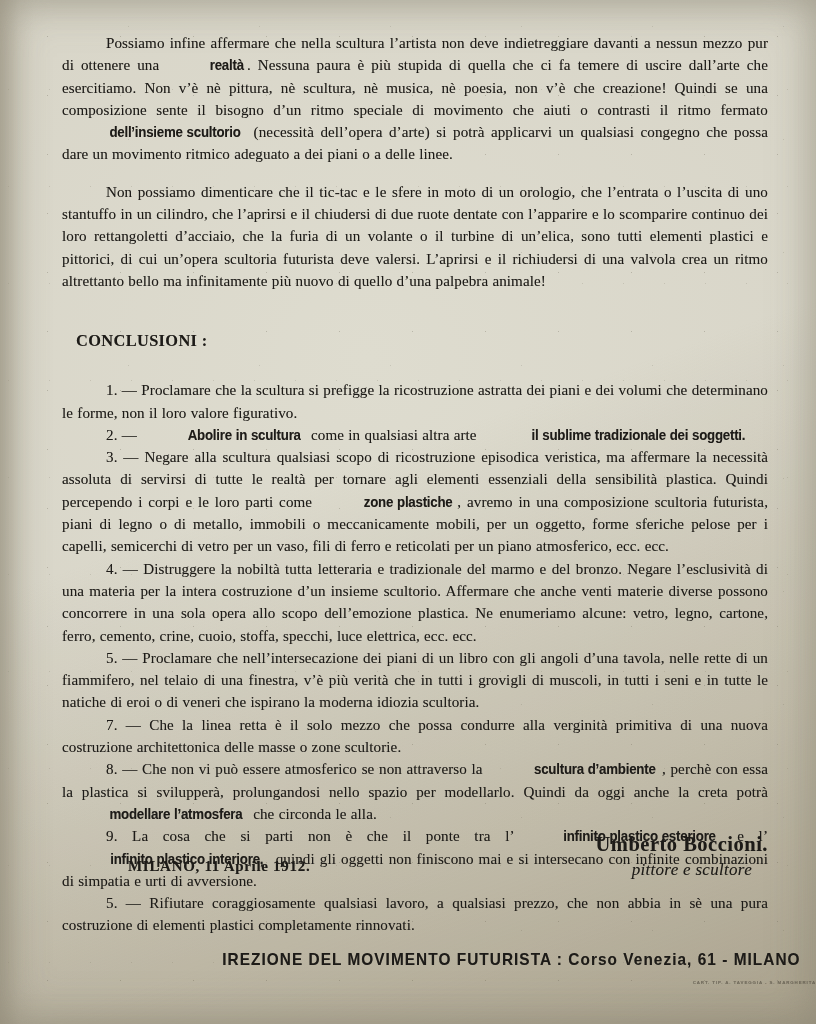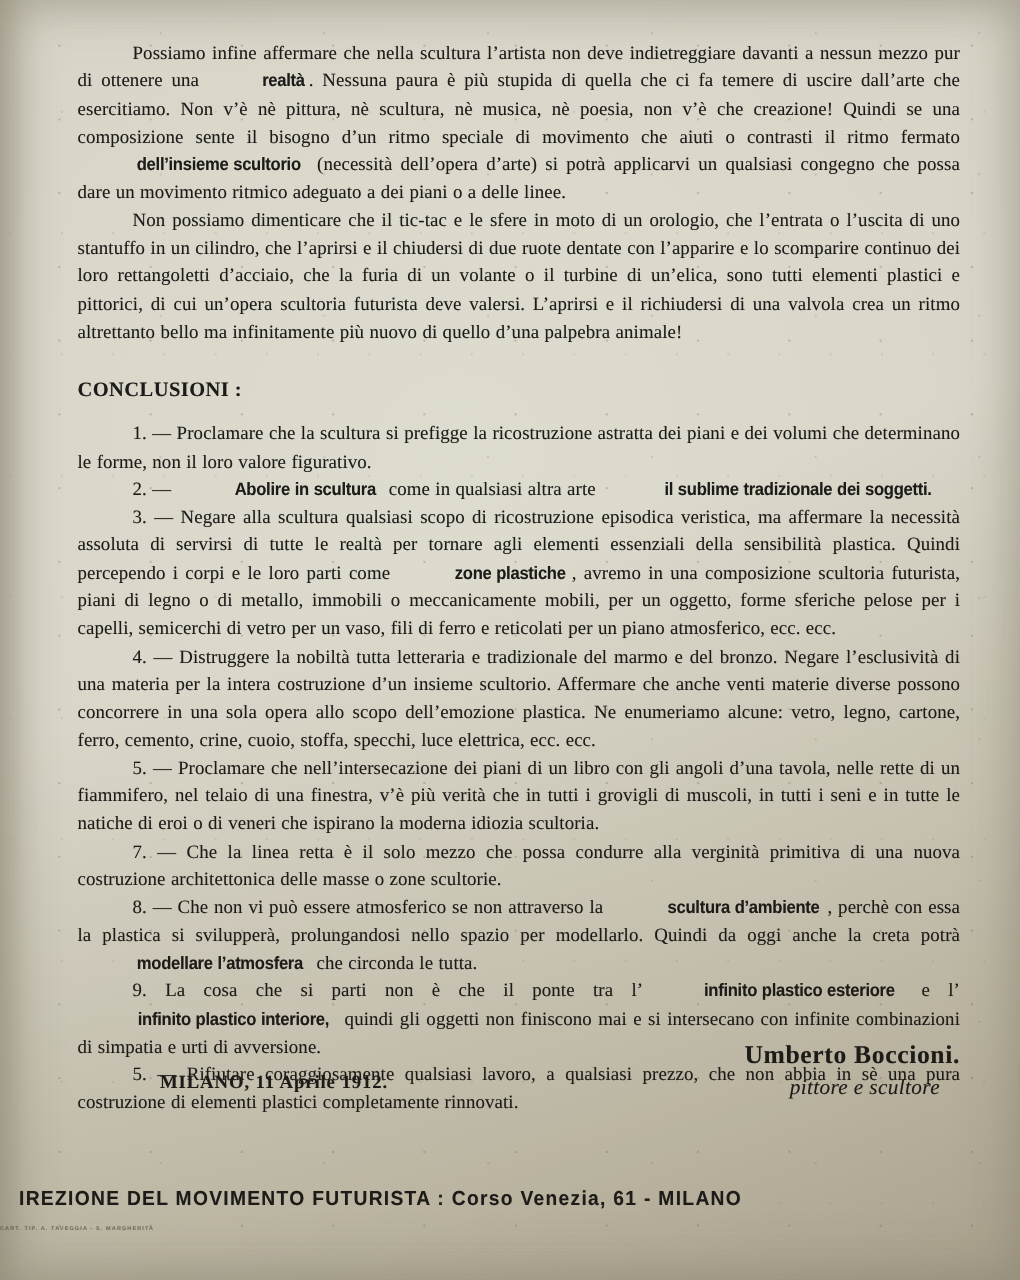--- a/index.html
+++ b/index.html
@@ -65,34 +65,34 @@
   p {
     margin: 0;
     font-size: 15.1px;
     line-height: 22.3px;
     text-align: justify;
     text-justify: inter-word;
     letter-spacing: .08px;
     word-spacing: .4px;
   }
   p.indent { text-indent: 44px; }
-  .body-block p + p { margin-top: 0; }
+  .body-block p + p { margin-top: 15px; }
 
   
   .em {
     font-family: "Liberation Sans Narrow", "Liberation Sans", "DejaVu Sans", sans-serif;
     font-weight: 700;
     font-size: 14.3px;
     letter-spacing: -0.25px;
     transform: scaleX(.93);
     display: inline-block;
   }
 
   h2#conclusioni {
-    margin: 0;
+    margin: 14px;
     font-size: 16.4px;
     font-weight: 700;
     letter-spacing: .35px;
     line-height: 20px;
   }
   .spacer-lg { height: 25px; }
   .spacer-md { height: 14px; }
 
   .num { white-space: nowrap; }
 
@@ -130,21 +130,21 @@
     white-space: nowrap;
     z-index: 5;
     margin-left: 32px;
   }
 
   
   #footer {
     position: absolute;
     left: 0; right: 0;
     top: 950px;
-    text-align: left;
+    text-align: right;
     z-index: 5;
   }
   #footer-line {
     font-family: "Liberation Sans Narrow", "Liberation Sans", "DejaVu Sans", sans-serif;
     font-weight: 700;
     font-size: 16.2px;
     letter-spacing: 1.1px;
     transform: scaleX(.95);
     display: inline-block;
     white-space: nowrap;
@@ -197,21 +197,21 @@
 
       <p class="indent"><span class="num">3. — </span><span>Negare alla scultura qualsiasi scopo di ricostruzione episodica veristica, ma affermare la necessità assoluta di servirsi di tutte le realtà per tornare agli elementi essenziali della sensibilità plastica. Quindi percependo i corpi e le loro parti come </span><span class="em">zone plastiche</span><span>, avremo in una composizione scultoria futurista, piani di legno o di metallo, immobili o meccanicamente mobili, per un oggetto, forme sferiche pelose per i capelli, semicerchi di vetro per un vaso, fili di ferro e reticolati per un piano atmosferico, ecc. ecc.</span></p>
 
       <p class="indent"><span class="num">4. — </span><span>Distruggere la nobiltà tutta letteraria e tradizionale del marmo e del bronzo. Negare l’esclusività di una materia per la intera costruzione d’un insieme scultorio. Affermare che anche venti materie diverse possono concorrere in una sola opera allo scopo dell’emozione plastica. Ne enumeriamo alcune: vetro, legno, cartone, ferro, cemento, crine, cuoio, stoffa, specchi, luce elettrica, ecc. ecc.</span></p>
 
       <p class="indent"><span class="num">5. — </span><span>Proclamare che nell’intersecazione dei piani di un libro con gli angoli d’una tavola, nelle rette di un fiammifero, nel telaio di una finestra, v’è più verità che in tutti i grovigli di muscoli, in tutti i seni e in tutte le natiche di eroi o di veneri che ispirano la moderna idiozia scultoria.</span></p>
 
 
       <p class="indent"><span class="num">7. — </span><span>Che la linea retta è il solo mezzo che possa condurre alla verginità primitiva di una nuova costruzione architettonica delle masse o zone scultorie.</span></p>
 
-      <p class="indent"><span class="num">8. — </span><span>Che non vi può essere atmosferico se non attraverso la </span><span class="em">scultura d’ambiente</span><span>, perchè con essa la plastica si svilupperà, prolungandosi nello spazio per modellarlo. Quindi da oggi anche la creta potrà </span><span class="em">modellare l’atmosfera</span><span> che circonda le tutta.</span></p>
+      <p class="indent"><span class="num">8. — </span><span>Che non vi può essere atmosferico se non attraverso la </span><span class="em">scultura d’ambiente</span><span>, perchè con essa la plastica si svilupperà, prolungandosi nello spazio per modellarlo. Quindi da oggi anche la creta potrà </span><span class="em">modellare l’atmosfera</span><span> che circonda le alla.</span></p>
 
       <p class="indent"><span class="num">9. </span><span>La cosa che si parti non è che il ponte tra l’</span><span class="em">infinito plastico esteriore</span><span> e l’</span><span class="em">infinito plastico interiore,</span><span> quindi gli oggetti non finiscono mai e si intersecano con infinite combinazioni di simpatia e urti di avversione.</span></p>
 
 
       <p class="indent"><span class="num">5. — </span><span>Rifiutare coraggiosamente qualsiasi lavoro, a qualsiasi prezzo, che non abbia in sè una pura costruzione di elementi plastici completamente rinnovati.</span></p>
 
     </div>
   </div>
 
   <div id="signature">

